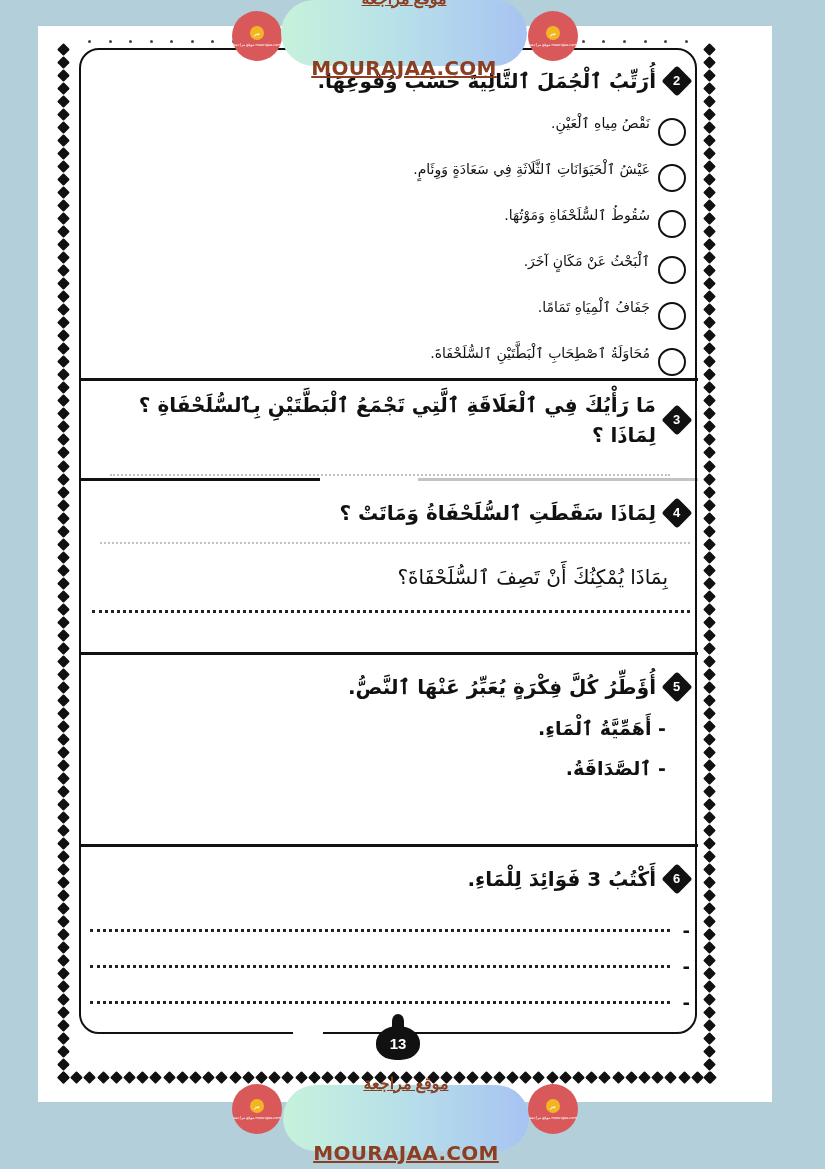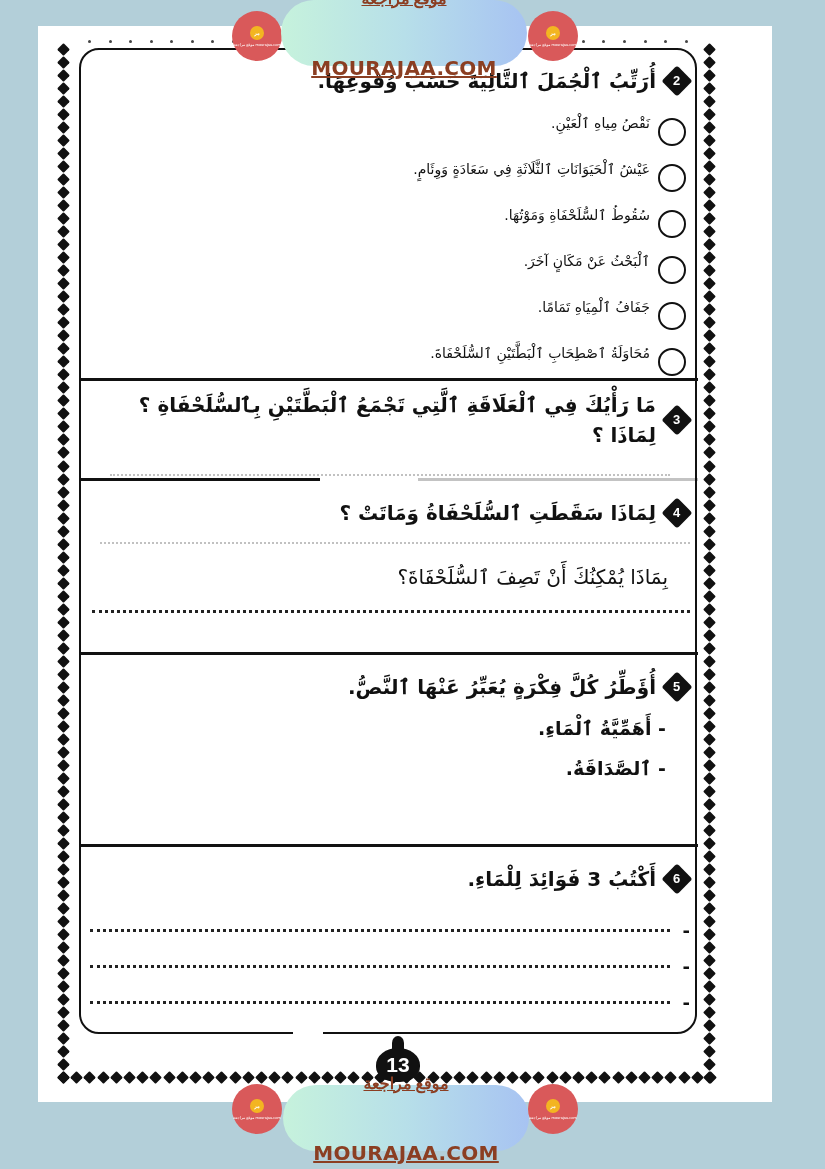--- a/index.html
+++ b/index.html
@@ -113,26 +113,26 @@
     margin-right: 22px;
   }
   .faded-dots {
     border-bottom: 2px dotted #999;
     opacity: 0.6;
   }
 
   
   .pagenum {
     position: absolute;
-    left: 338px; top: 1022px;
+    left: 338px; top: 1000px;
     width: 44px; height: 34px;
     background: #111;
     border-radius: 50% 50% 45% 45%;
     display: flex; align-items: center; justify-content: center;
-    color: #fff; font-weight: bold; font-size: 21px;
+    color: #fff; font-weight: bold; font-size: 15px;
     font-family: "Liberation Sans", sans-serif;
     z-index: 2;
   }
   .pagenum::before {
     content: ""; position: absolute; top: -12px; left: 16px;
     width: 12px; height: 14px; background: #111; border-radius: 50% 50% 0 0;
   }
 
   
   .banner {

